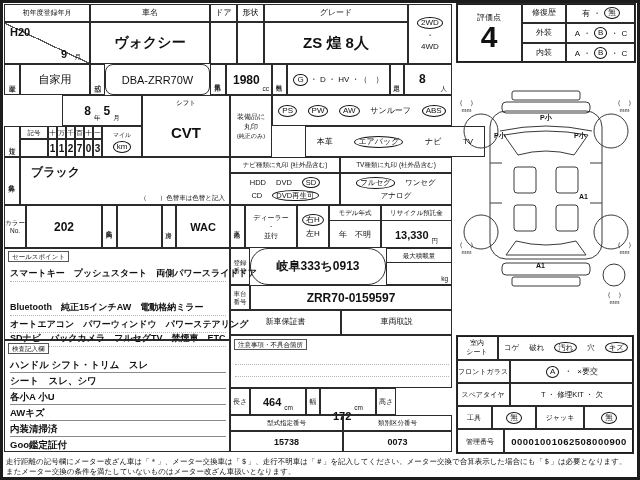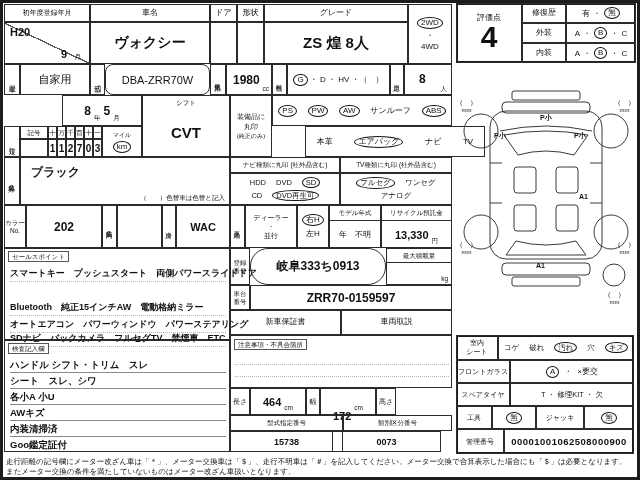--- a/index.html
+++ b/index.html
@@ -216,21 +216,21 @@
   <div class="abs b c hdr7" style="left:306px;top:388px;width:14px;height:27px;">幅</div>
   <div class="abs b c" style="left:320px;top:388px;width:56px;height:27px;gap:3px;">
     <span class="hand" style="font-size:11px;margin-top:28px;">172</span>
     <span class="hdr6" style="align-self:flex-end;padding-bottom:3px;">cm</span>
   </div>
   <div class="abs b c hdr7" style="left:376px;top:388px;width:20px;height:27px;">高さ</div>
 
   <div class="abs b c hdr6" style="left:230px;top:415px;width:113px;height:16px;">型式指定番号</div>
   <div class="abs b c hdr6" style="left:343px;top:415px;width:109px;height:16px;">類別区分番号</div>
   <div class="abs b c hand" style="left:230px;top:431px;width:113px;height:21px;font-size:9px;">15738</div>
-  <div class="abs b c hand" style="left:332px;top:431px;width:109px;height:21px;font-size:9px;">0073</div>
+  <div class="abs b c hand" style="left:343px;top:431px;width:109px;height:21px;font-size:9px;">0073</div>
 
   <div class="abs b" style="left:4px;top:248px;width:226px;height:92px;">
     <span class="tab abs" style="left:3px;top:2px;">セールスポイント</span>
     <div class="abs dotline hand" style="left:5px;top:16px;width:216px;height:17px;font-size:9px;line-height:17px;white-space:nowrap;">スマートキー　プッシュスタート　両側パワースライドドア</div>
     <div class="abs dotline hand" style="left:5px;top:33px;width:216px;height:17px;font-size:9px;line-height:17px;white-space:nowrap;margin-top:48px;">SDナビ　バックカメラ　フルセグTV　禁煙車　ETC</div>
     <div class="abs dotline hand" style="left:5px;top:50px;width:216px;height:17px;font-size:9px;line-height:17px;white-space:nowrap;">Bluetooth　純正15インチAW　電動格納ミラー</div>
     <div class="abs dotline hand" style="left:5px;top:67px;width:216px;height:17px;font-size:9px;line-height:17px;white-space:nowrap;">オートエアコン　パワーウィンドウ　パワーステアリング</div>
   </div>
 
   <div class="abs b" style="left:4px;top:340px;width:226px;height:112px;">

